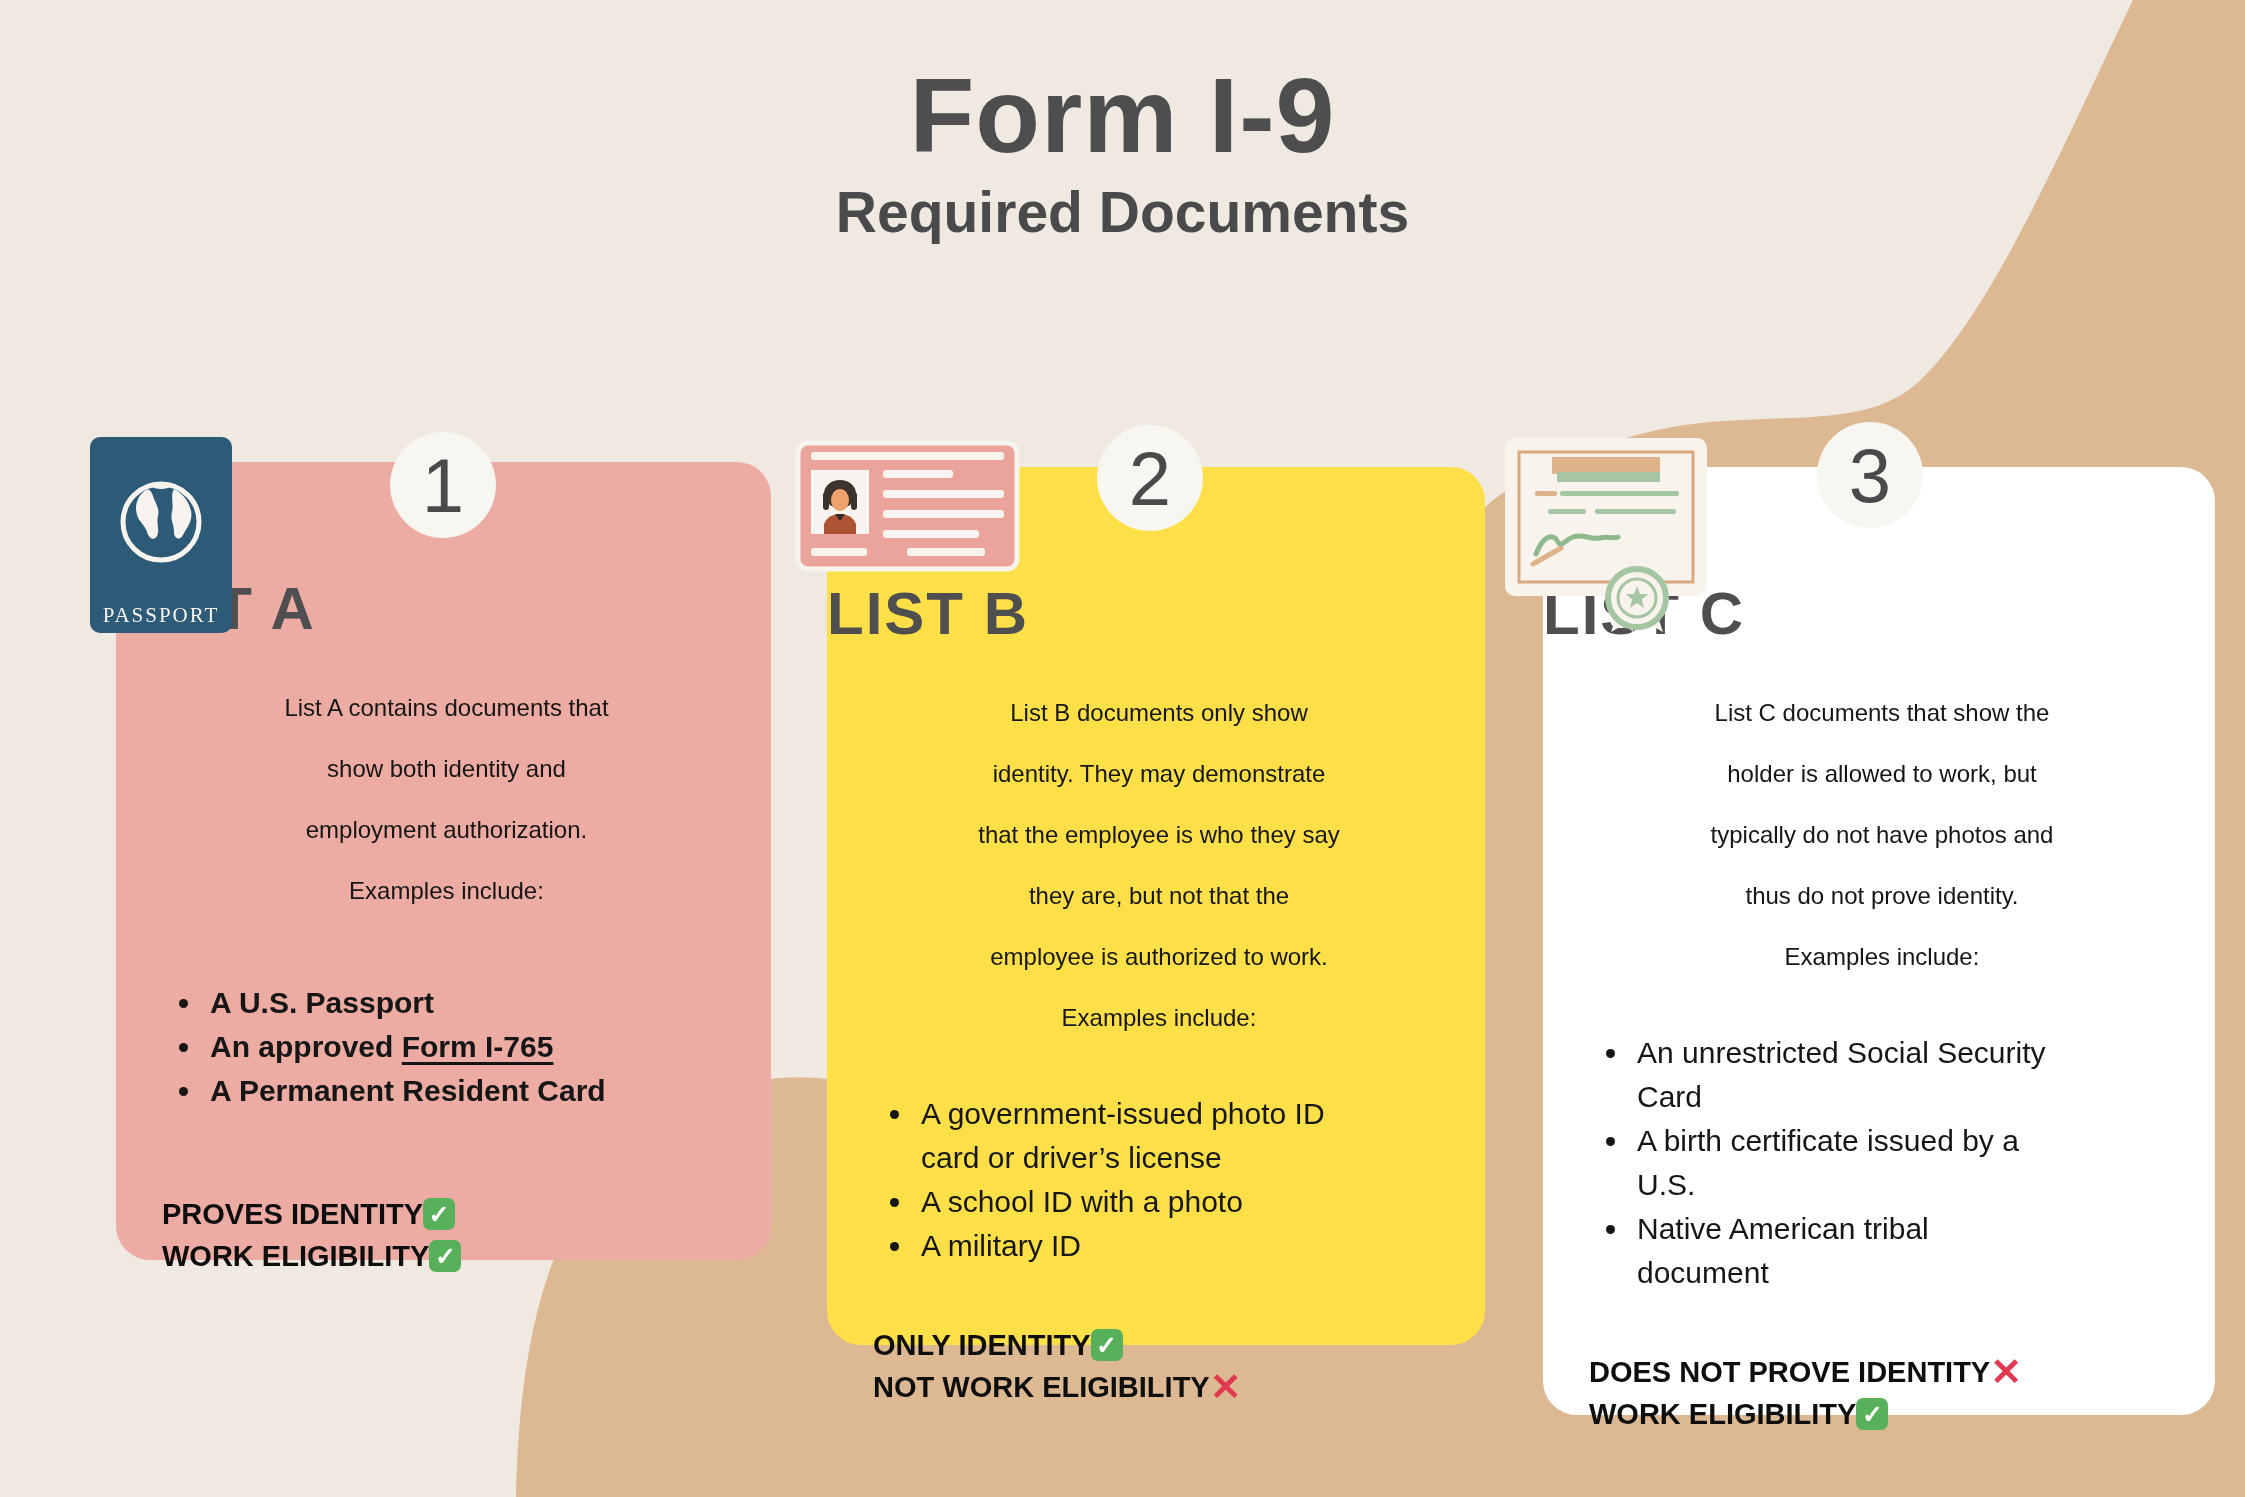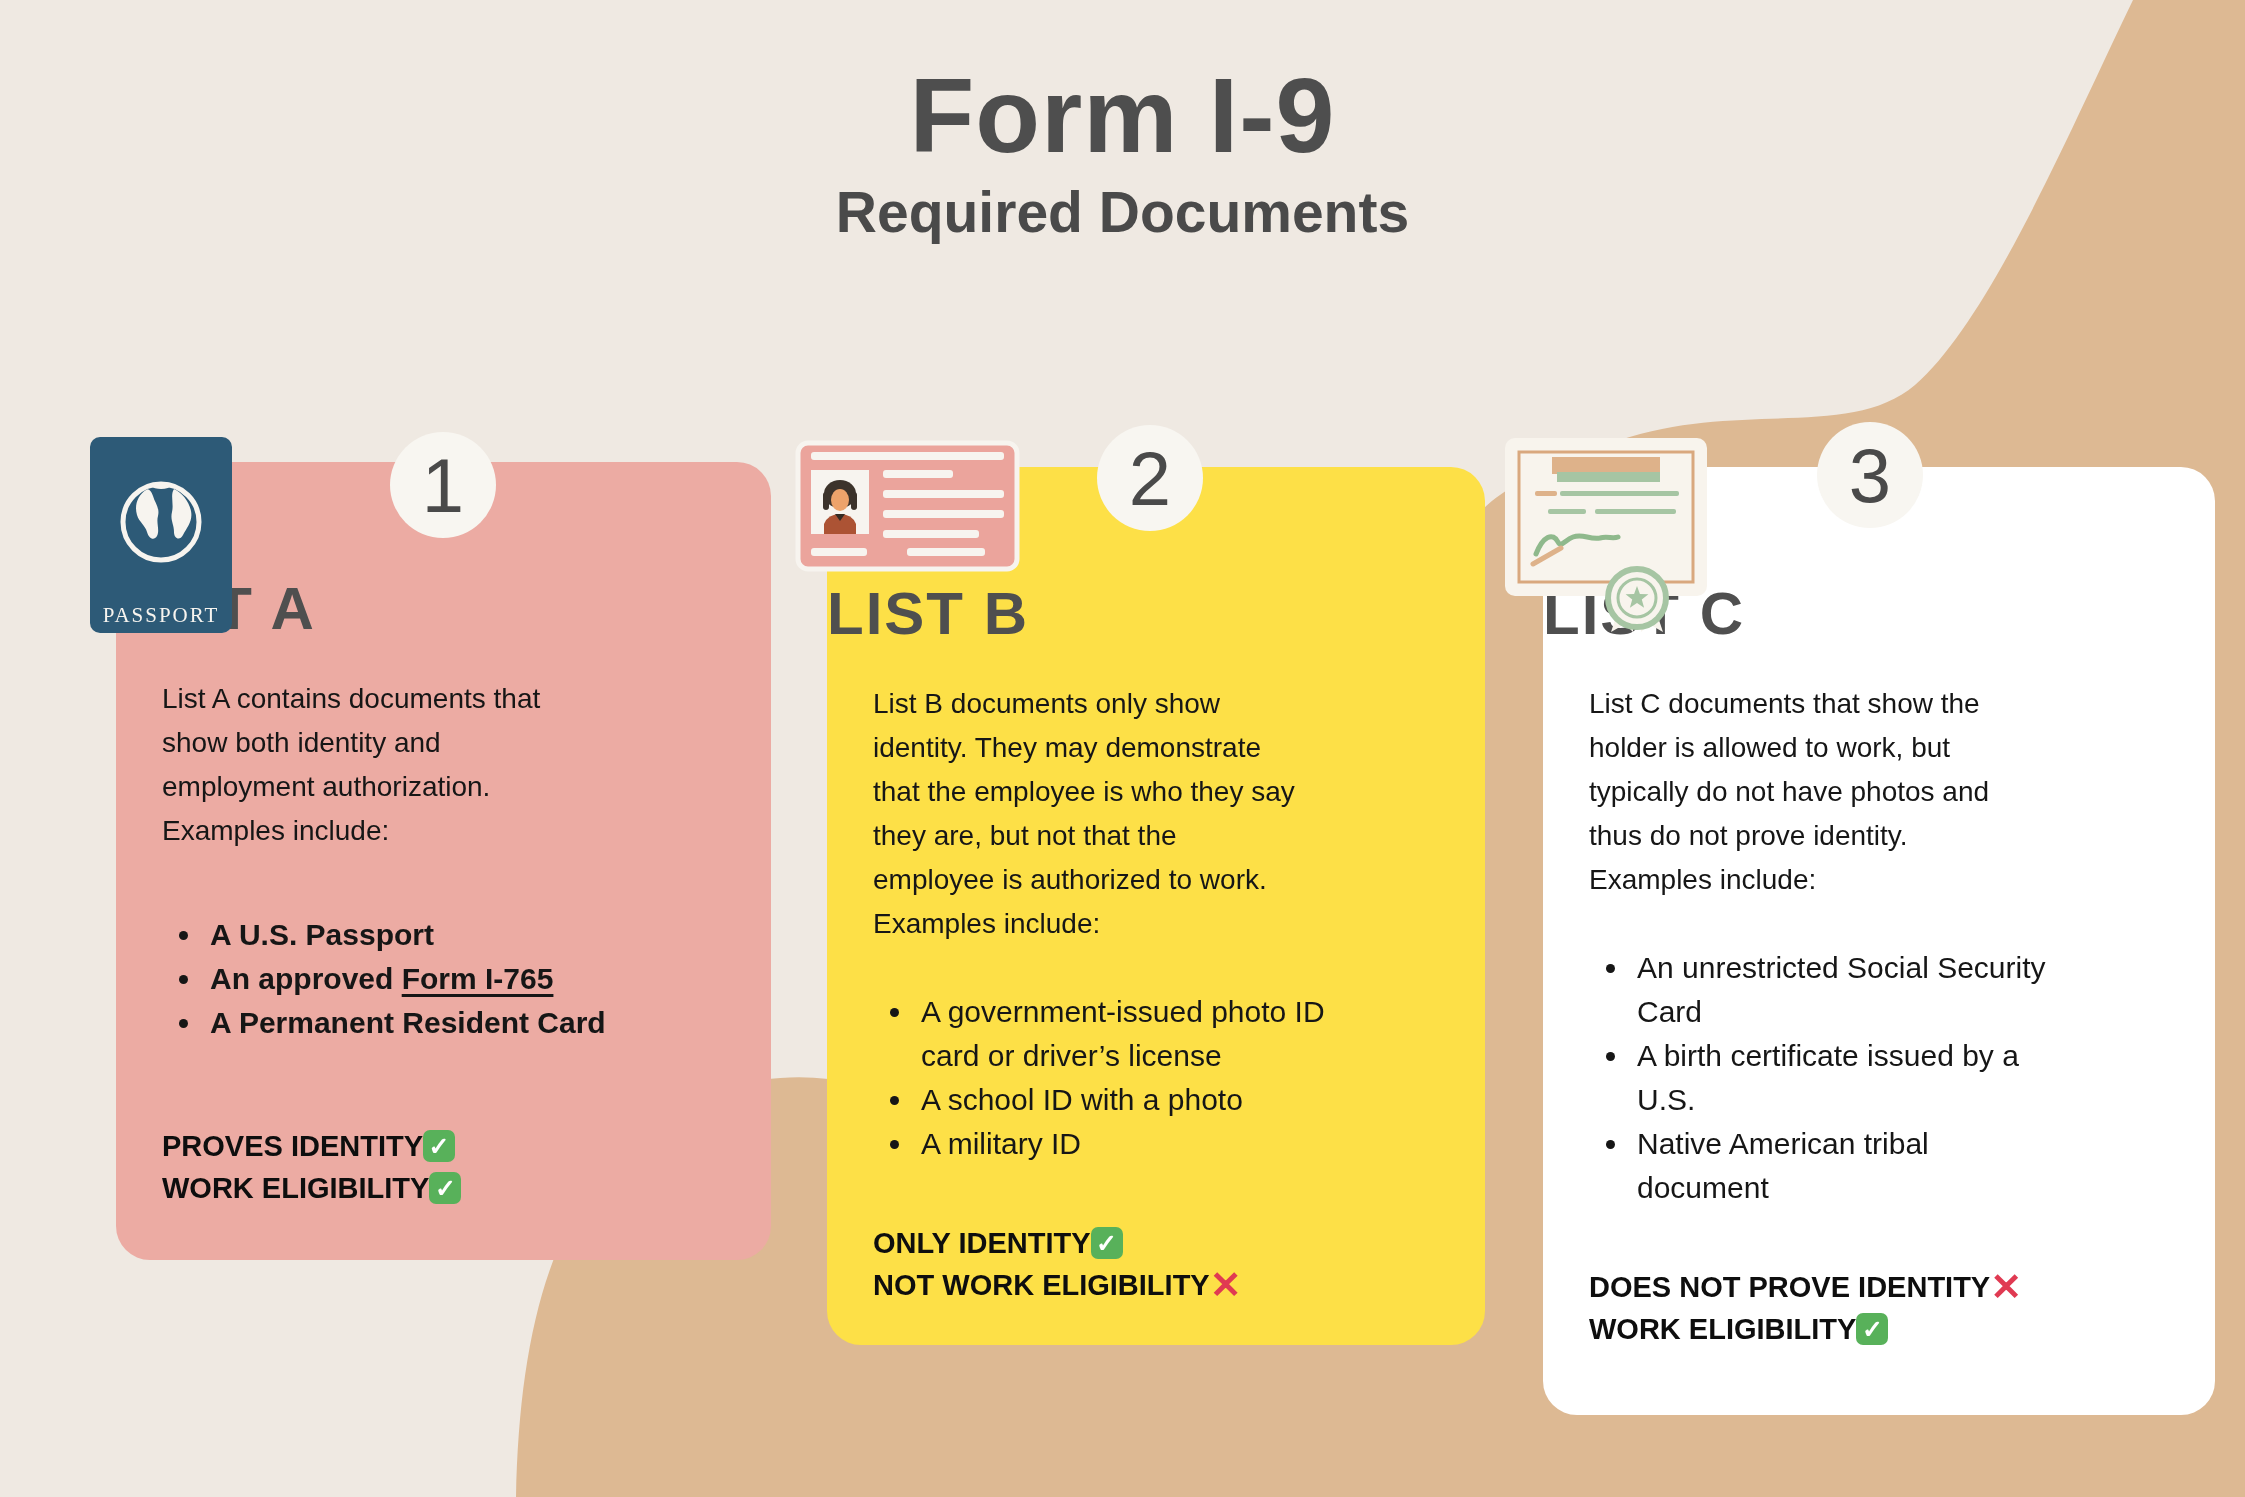--- a/index.html
+++ b/index.html
@@ -10,21 +10,21 @@
   .header h1{margin:0;font-size:106px;line-height:1.05;font-weight:700;color:#4E4E4E;letter-spacing:1px;}
   .header h2{margin:10px 0 0;font-size:57px;line-height:1.1;font-weight:700;color:#4A4A4A;}
 
   .card{position:absolute;border-radius:34px;z-index:1;color:#161616;}
   .card-a{left:116px;top:462px;width:655px;height:798px;background:#ECABA3;}
   .card-b{left:827px;top:467px;width:658px;height:878px;background:#fde047;}
   .card-c{left:1543px;top:467px;width:672px;height:948px;background:#ffffff;}
 
   .card-title{margin:112px 0 0;font-size:60px;font-weight:800;
               letter-spacing:2px;color:#4F4F4F;}
-  .card-desc{margin:34px 40px 0 46px;font-size:28px;line-height:44px;white-space:pre-line;}
+  .card-desc{margin:34px 40px 0 46px;font-size:24px;line-height:61px;white-space:pre-line;text-align:center;}
   .bullets{margin:44px 40px 0 46px;padding-left:42px;font-size:30px;line-height:44px;}
   .bullets li{padding-left:6px;}
   .bullets .btext{white-space:pre-line;}
   .card-a .bullets{margin-top:60px;font-weight:bold;}
   .statuses{margin:56px 40px 0 46px;font-size:29px;font-weight:700;color:#0E0E0E;}
   .card-a .statuses{margin-top:80px;}
   .status-row{display:flex;align-items:center;height:42px;}
   .badge{display:inline-block;}
   .badge.check{width:32px;height:32px;background:#58B15A;border-radius:7px;color:#FFFFFF;
                font-size:25px;line-height:32px;text-align:center;font-weight:700;}

